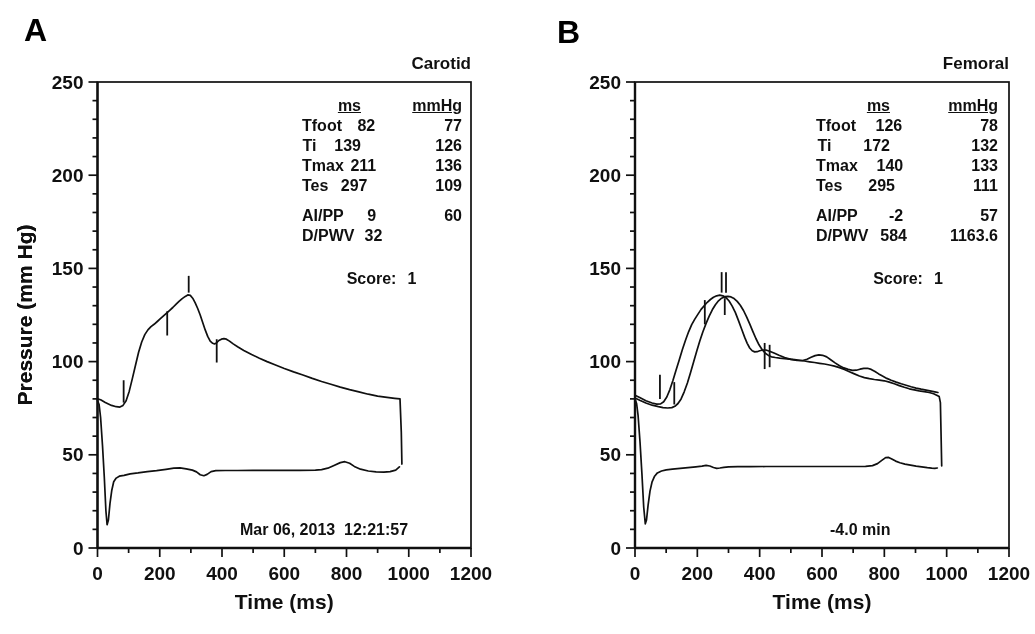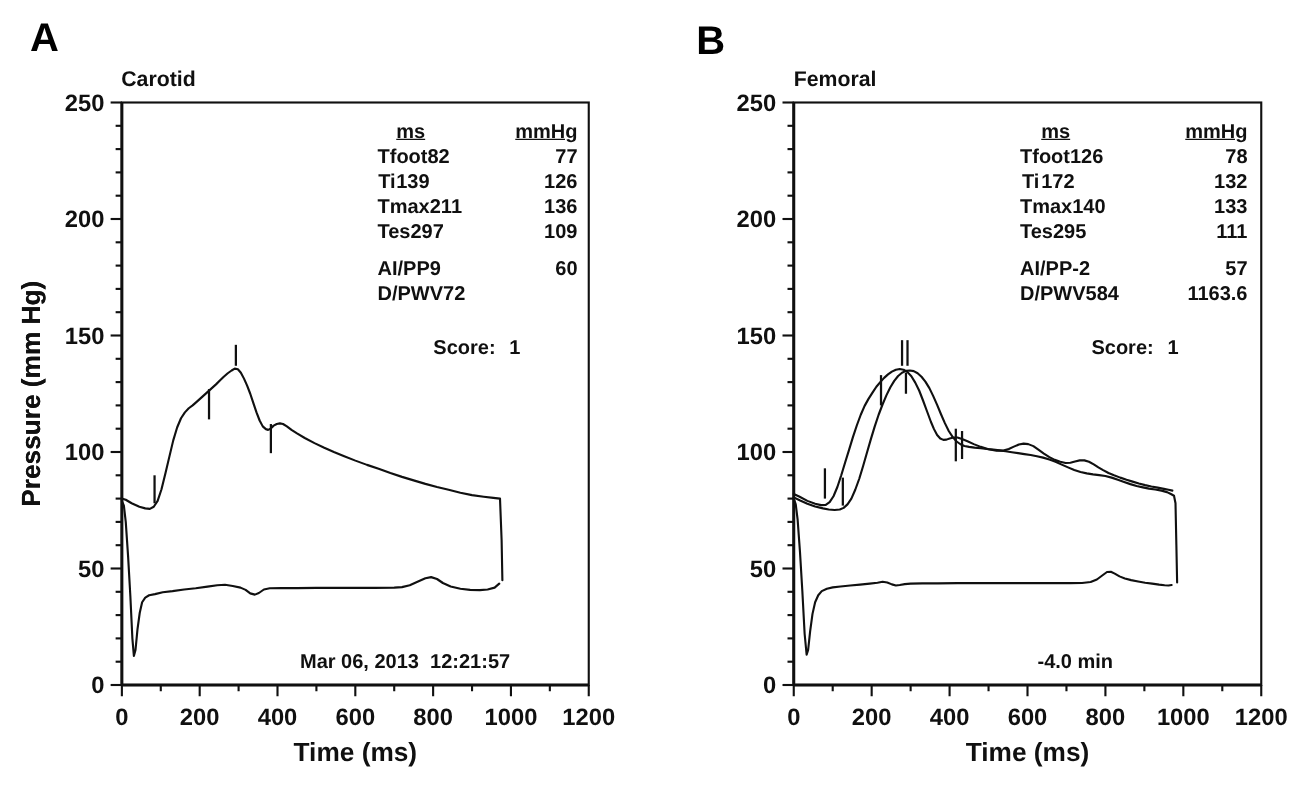--- a/index.html
+++ b/index.html
@@ -8,35 +8,35 @@
     font-family:"Liberation Sans","DejaVu Sans",sans-serif;
     color:#101010;
   }
   .abs{position:absolute;}
   .panel-letter{
     font-size:32px;font-weight:bold;line-height:1;color:#000;
   }
   #letter-a{left:24px;top:14px;}
   #letter-b{left:557px;top:16px;}
   .plot-title{
-    font-size:17px;font-weight:bold;text-align:left;color:#101010;
+    font-size:17px;font-weight:bold;text-align:right;color:#101010;
   }
   #title-a{left:97px;top:54px;width:374px;}
   #title-b{left:635px;top:54px;width:374px;}
   #plot-svg{position:absolute;left:0;top:0;}
   svg text{
     font-family:"Liberation Sans","DejaVu Sans",sans-serif;
     font-weight:bold;fill:#101010;
   }
   svg text.tick-lab{font-size:19px;}
   svg text.axis-lab{font-size:21px;}
   .stats{font-size:16px;font-weight:bold;line-height:20px;color:#101010;}
   .srow{display:flex;}
   .srow .lbl{flex:1;text-align:center;}
-  .srow .ms{}
+  .srow .ms{text-align:right;}
   .srow .hg{text-align:right;margin-left:43px;}
   #stats-a{left:302px;top:96px;width:160px;}
   #stats-a .ms{width:44px;}
   #stats-a .hg{width:58px;}
   #stats-b{left:816px;top:96px;width:182px;}
   #stats-b .ms{width:57px;}
   #stats-b .hg{width:65px;}
   .srow.hdr .u{text-decoration:underline;}
   .gap{height:10px;}
   .score{font-size:16px;font-weight:bold;text-align:center;}
@@ -226,21 +226,21 @@
     <span class="hg">109</span>
   </div>
   <div class="gap"></div>
   <div class="srow">
     <span class="lbl">AI/PP</span>
     <span class="ms">9</span>
     <span class="hg">60</span>
   </div>
   <div class="srow">
     <span class="lbl">D/PWV</span>
-    <span class="ms">72</span>
+    <span class="ms">32</span>
     <span class="hg"></span>
   </div>
 </div>
 
 <div class="abs score" id="score-a">
   <span class="score-lab">Score:</span><span class="score-val">1</span>
 </div>
 <div class="abs footer-note" id="footer-a">Mar 06, 2013  12:21:57</div>
 
 <div class="abs panel-letter" id="letter-b">B</div>

